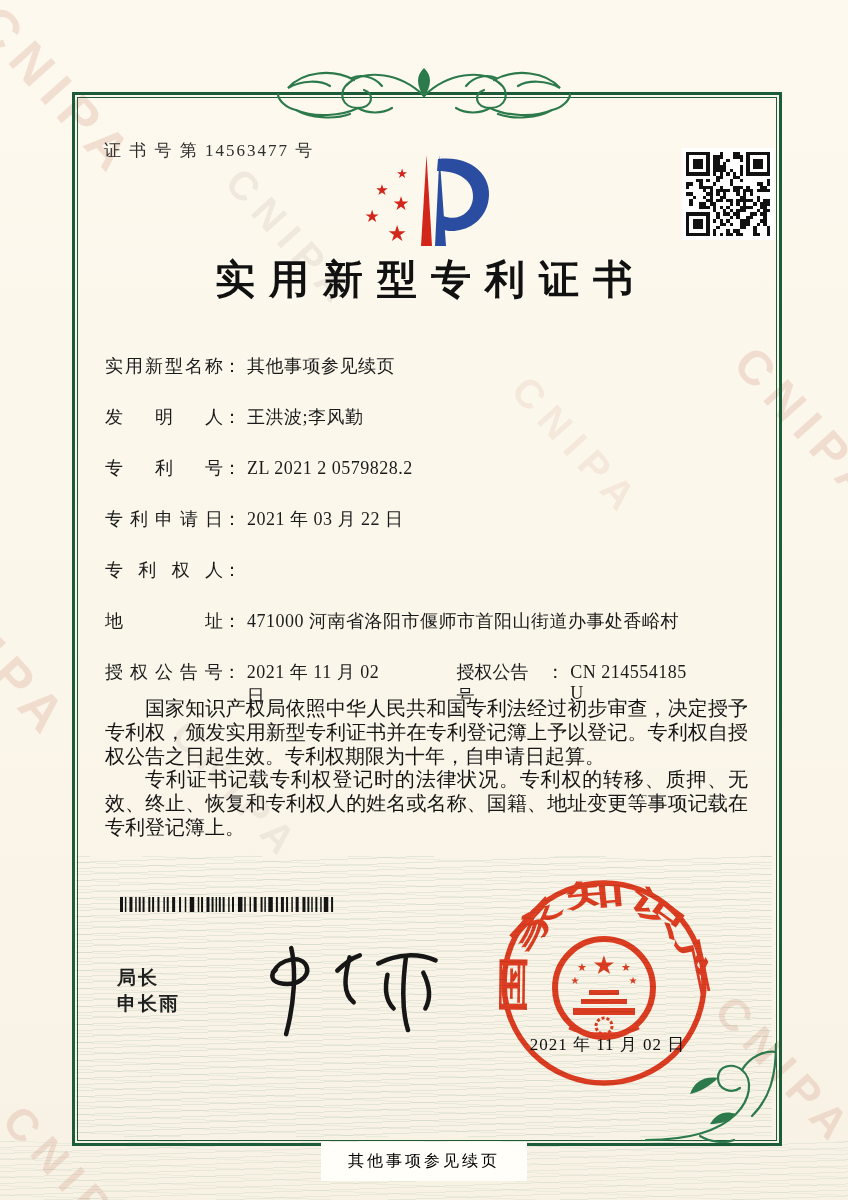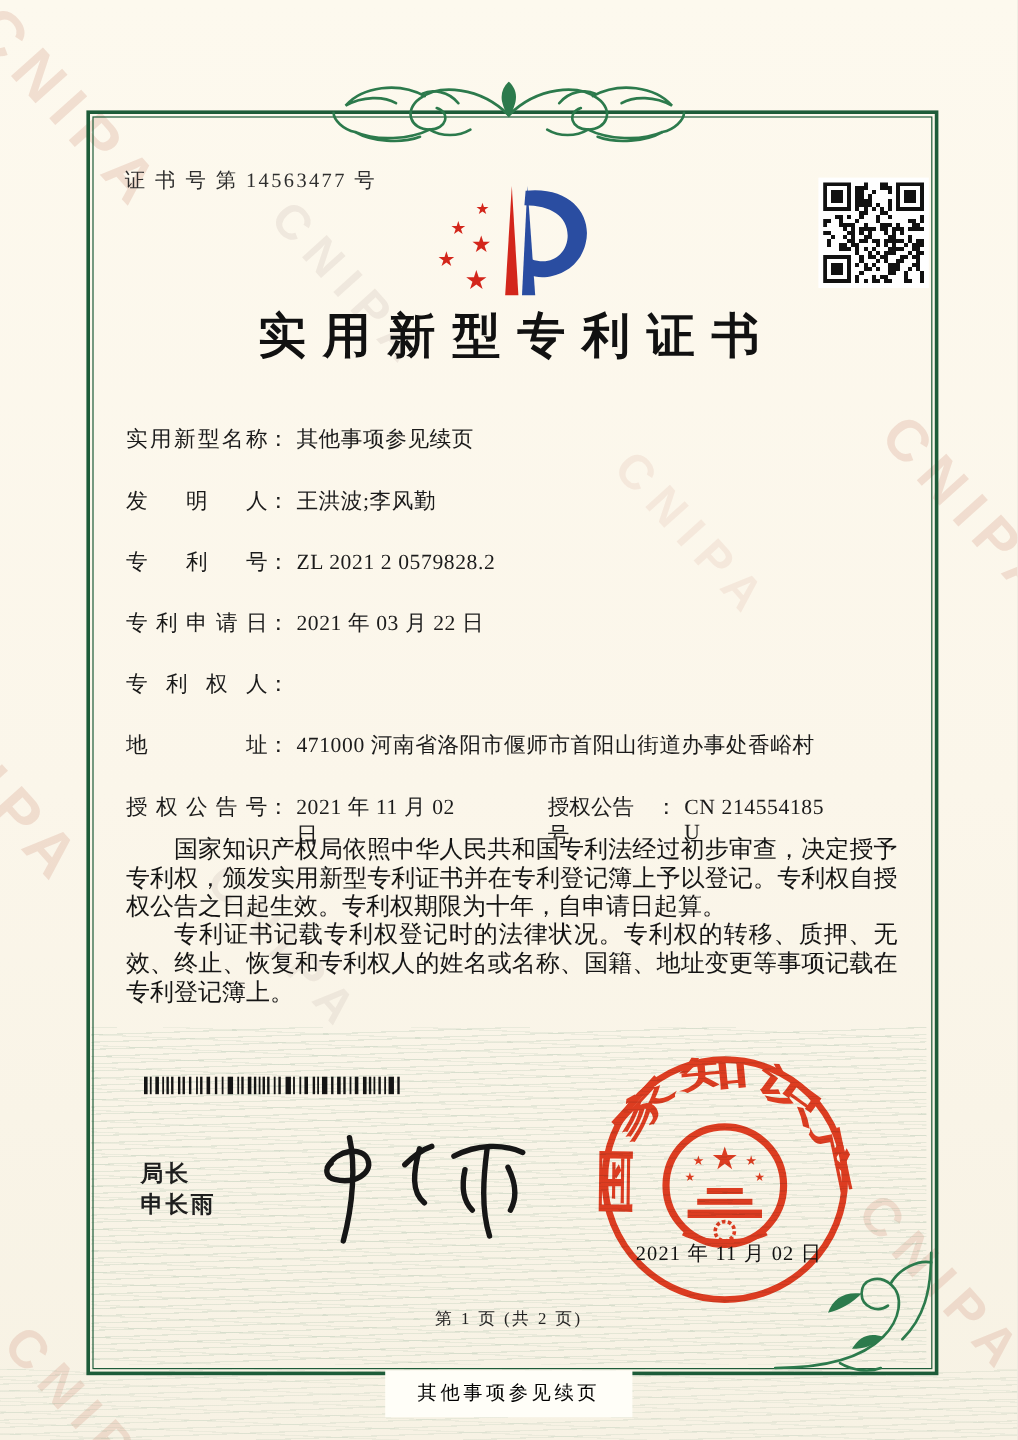--- a/index.html
+++ b/index.html
@@ -559,16 +559,15 @@
         <rect x="92" y="114" width="30" height="5"></rect>
         <rect x="84" y="123" width="46" height="5"></rect>
         <rect x="76" y="132" width="62" height="7"></rect>
       </g>
       <circle cx="107" cy="150" r="8" fill="none" stroke="#e23418" stroke-width="3" stroke-dasharray="3 2"></circle>
       <path d="M72,152 C87,160 127,160 142,152" stroke="#e23418" stroke-width="3" fill="none"></path>
     </g>
   </svg>
   <div class="seal-date">2021 年 11 月 02 日</div>
 
-  <div class="page-info">第 1 页 (共 2 页)</div>
   <div class="continuation">其他事项参见续页</div>
 
 </div>
 
 </body></html>

